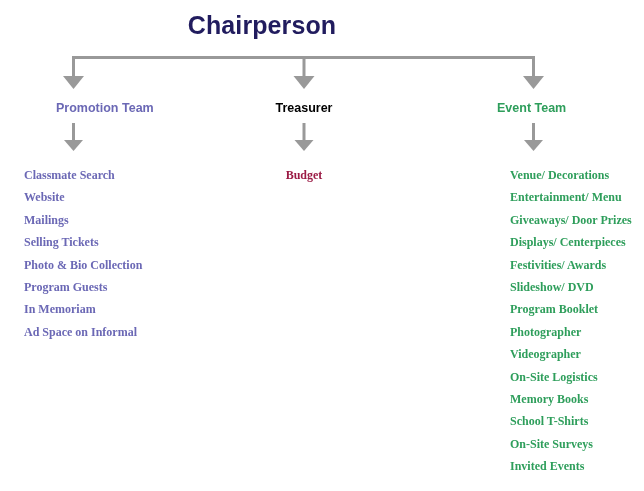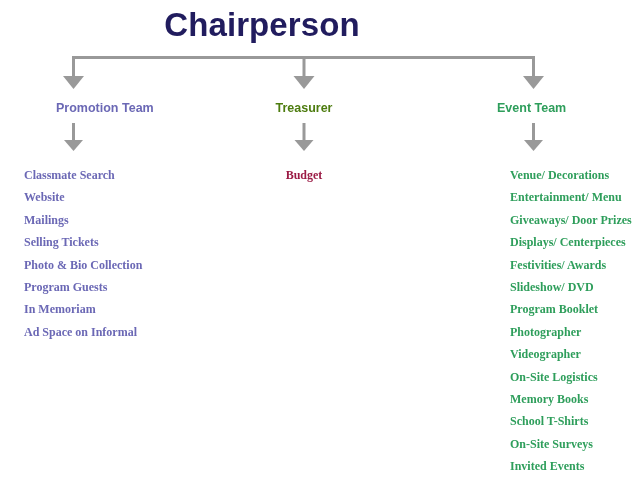--- a/index.html
+++ b/index.html
@@ -25,21 +25,21 @@
     height: 491px;
   }
 
   
   .chart-title {
     position: absolute;
     left: 0;
     top: 10px;
     width: 524px;
     text-align: center;
-    font-size: 33px;
+    font-size: 25px;
     font-weight: bold;
     color: #211c5e;
     letter-spacing: 0.1px;
     line-height: 30px;
   }
 
   
   .connectors {
     position: absolute;
     left: 0;
@@ -58,21 +58,21 @@
   .col-treasurer { left: 244px; width: 120px; text-align: center; }
   .col-event     { left: 497px; width: 163px; text-align: left; }
 
   .col-header {
     font-size: 12.5px;
     font-weight: bold;
     line-height: 19px;
     white-space: nowrap;
   }
   .col-promotion .col-header { color: #6b68b5; margin-left: 32px; }
-  .col-treasurer .col-header { color: #4d7c0f; }
+  .col-treasurer .col-header { color: #000000; }
   .col-event     .col-header { color: #2e9e5b; }
 
   .item-list {
     position: absolute;
     top: 65px;
     left: 0;
     width: 100%;
     margin: 0;
     padding: 0;
     list-style: none;

